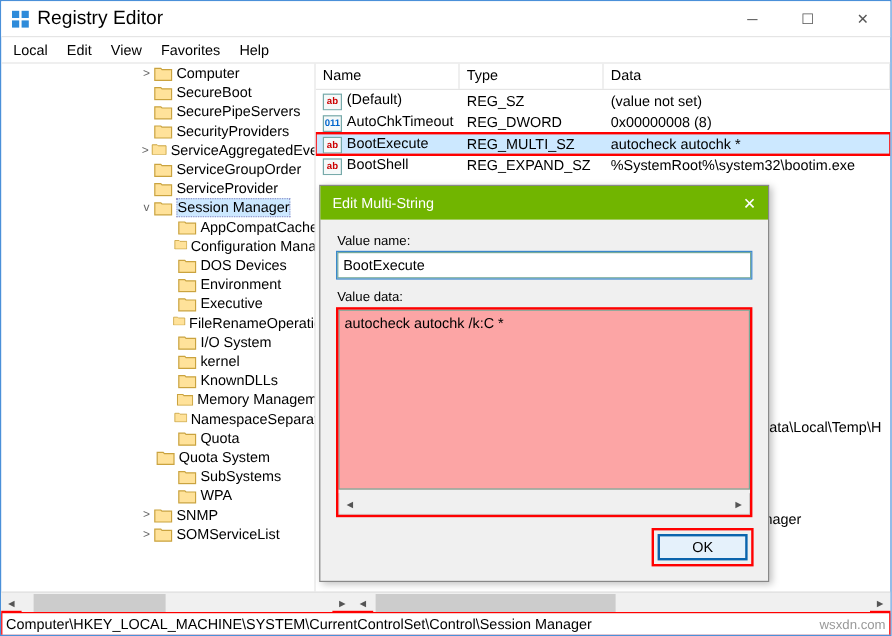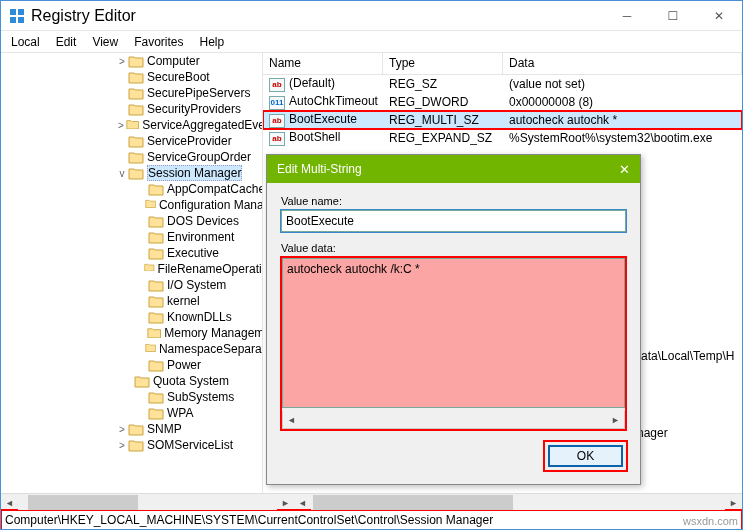--- a/index.html
+++ b/index.html
@@ -123,32 +123,32 @@
           </span>
           <span>ServiceAggregatedEvents</span>
         </div>
         <div class="node" style="padding-left: 115px;">
           <span class="exp"></span>
           <span class="folder">
             <svg viewBox="0 0 16 13">
               <path d="M1 2h5l1 1h8v9H1z" fill="#ffe29a" stroke="#caa33f"></path>
             </svg>
           </span>
+          <span>ServiceGroupOrder</span>
+        </div>
+        <div class="node" style="padding-left: 115px;">
+          <span class="exp"></span>
+          <span class="folder">
+            <svg viewBox="0 0 16 13">
+              <path d="M1 2h5l1 1h8v9H1z" fill="#ffe29a" stroke="#caa33f"></path>
+            </svg>
+          </span>
           <span>ServiceProvider</span>
         </div>
         <div class="node" style="padding-left: 115px;">
-          <span class="exp"></span>
-          <span class="folder">
-            <svg viewBox="0 0 16 13">
-              <path d="M1 2h5l1 1h8v9H1z" fill="#ffe29a" stroke="#caa33f"></path>
-            </svg>
-          </span>
-          <span>ServiceGroupOrder</span>
-        </div>
-        <div class="node" style="padding-left: 115px;">
           <span class="exp">v</span>
           <span class="folder">
             <svg viewBox="0 0 16 13">
               <path d="M1 2h5l1 1h8v9H1z" fill="#ffe29a" stroke="#caa33f"></path>
             </svg>
           </span>
           <span><span class="sel">Session Manager</span></span>
         </div>
         <div class="node" style="padding-left: 135px;">
           <span class="exp"></span>
@@ -249,23 +249,23 @@
           </span>
           <span>NamespaceSeparation</span>
         </div>
         <div class="node" style="padding-left: 135px;">
           <span class="exp"></span>
           <span class="folder">
             <svg viewBox="0 0 16 13">
               <path d="M1 2h5l1 1h8v9H1z" fill="#ffe29a" stroke="#caa33f"></path>
             </svg>
           </span>
-          <span>Power</span>
-        </div>
-        <div class="node" style="padding-left: 92px; margin-left: 29px;">
+          <span>Quota</span>
+        </div>
+        <div class="node" style="padding-left: 117px;">
           <span class="exp"></span>
           <span class="folder">
             <svg viewBox="0 0 16 13">
               <path d="M1 2h5l1 1h8v9H1z" fill="#ffe29a" stroke="#caa33f"></path>
             </svg>
           </span>
           <span>Quota System</span>
         </div>
         <div class="node" style="padding-left: 135px;">
           <span class="exp"></span>

